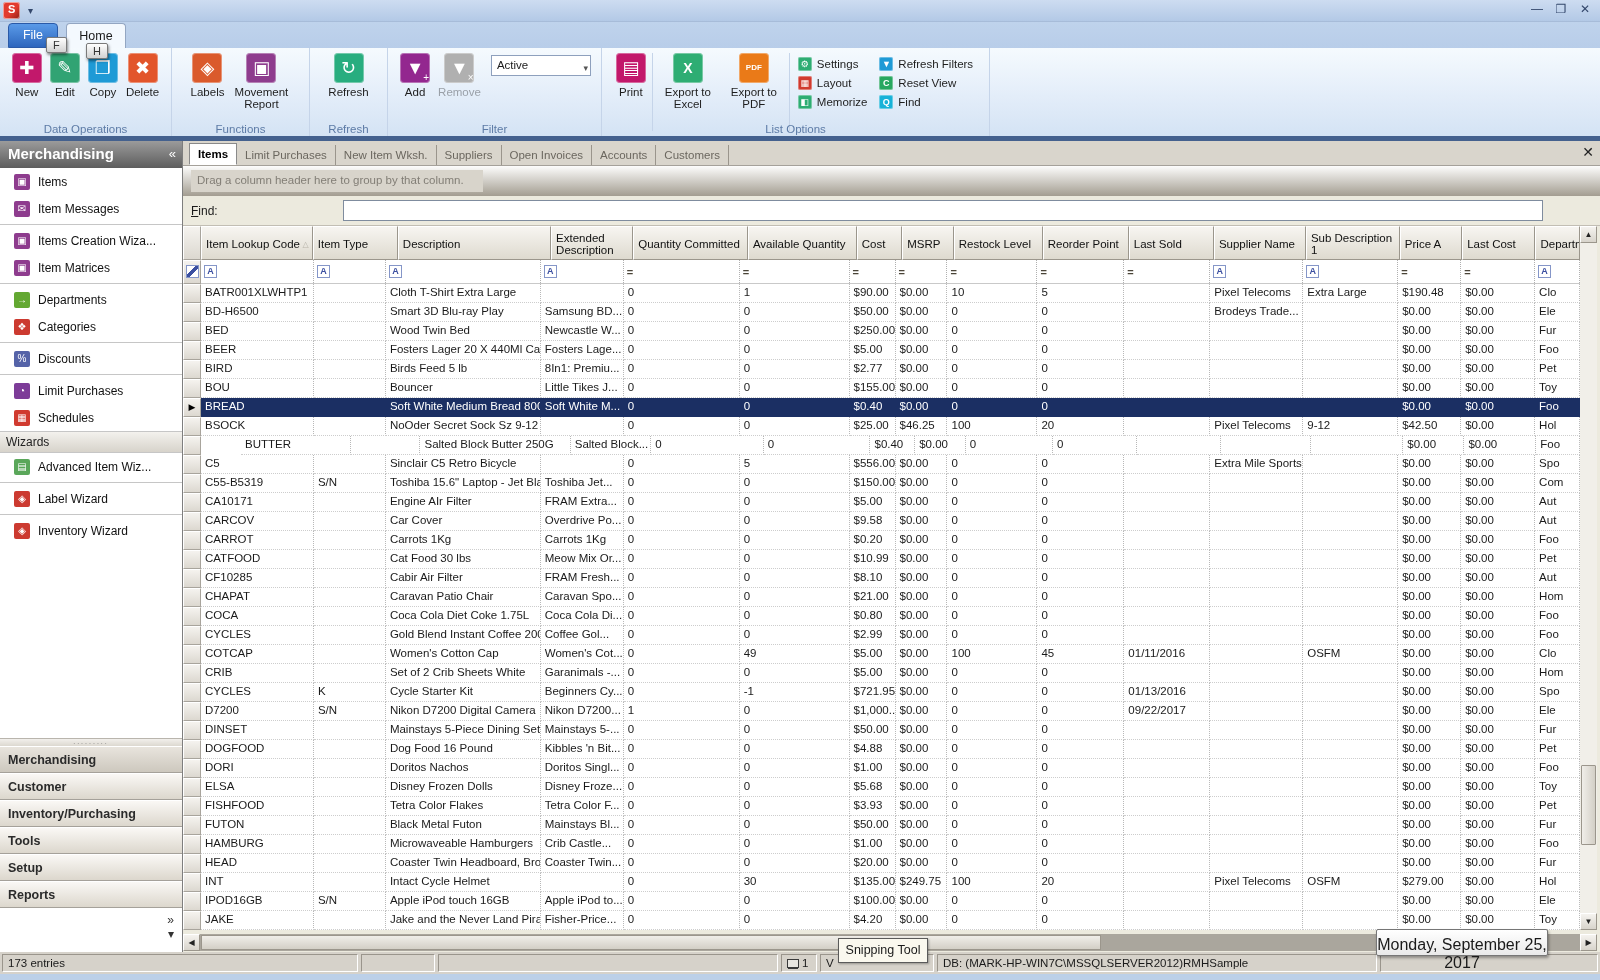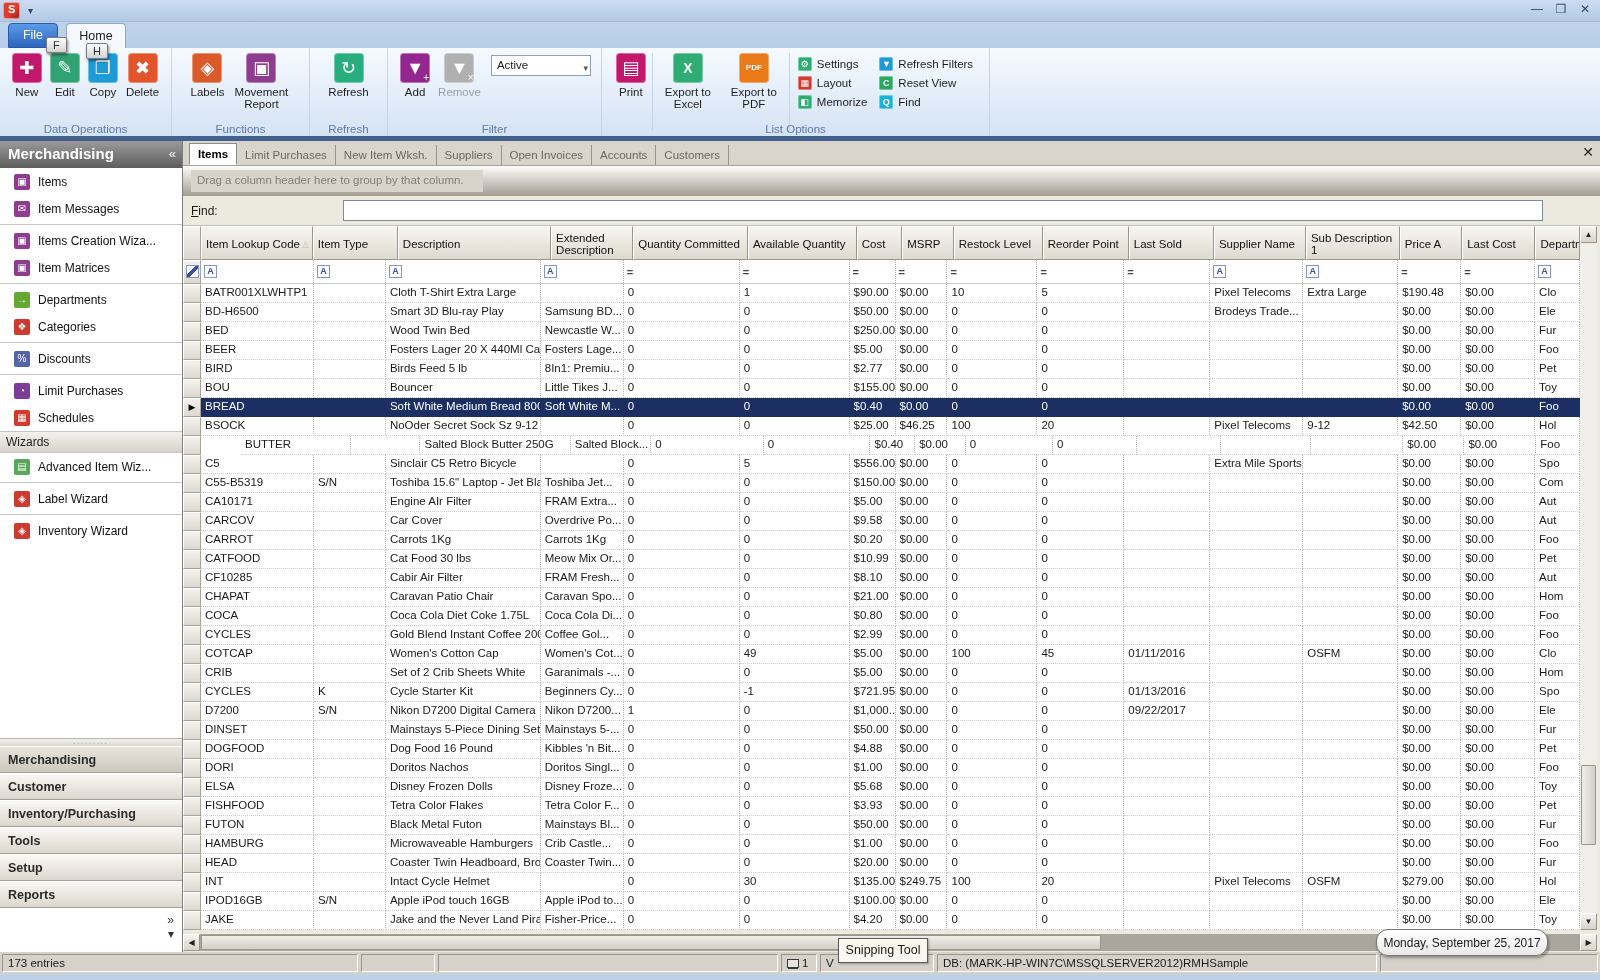--- a/index.html
+++ b/index.html
@@ -141,22 +141,22 @@
   #statusbar { left:0; top:952px; width:1600px; height:22px; background:#d6d2ca; display:flex; gap:3px;
     padding:2px 2px; }
   .seg { border:1px solid; border-color:#9a958c #ffffff #ffffff #9a958c; background:#d6d2ca;
     font-size:11.5px; padding:2px 0 0 5px; overflow:hidden; white-space:nowrap; }
   #pc-icon { display:inline-block; width:12px; height:9px; border:1px solid #3a3a3a; background:#e8e6e0;
     margin:1px 3px -1px 0; box-shadow:0 2px 0 -1px #3a3a3a; }
   #tip-snip { position:absolute; left:838px; top:938px; width:90px; height:25px; background:#faf8ee;
     border:1px solid #5a5a5a; font-size:12.5px; text-align:center; padding-top:4px; z-index:20;
     box-shadow:1px 1px 2px rgba(0,0,0,.3); }
   #tip-date { position:absolute; left:1376px; top:929px; width:172px; height:27px;
-    background:linear-gradient(#ffffff,#e9e9e9); border:1px solid #767676; border-radius:12px;
-    font-size:12px; text-align:center; padding-top:6px; z-index:20; box-shadow:1px 2px 3px rgba(0,0,0,.35); }
+    background:linear-gradient(#ffffff,#e9e9e9); border:1px solid #767676; border-radius:2px;
+    font-size:16px; text-align:center; padding-top:6px; z-index:20; box-shadow:1px 2px 3px rgba(0,0,0,.35); }
   #bottom-border { left:0; top:974px; width:1600px; height:6px; background:#bcd0e8; }
 </style>
 </head>
 <body>
 
 <div id="titlebar" class="abs">
   <div id="app-icon" class="abs"></div>
   <span class="abs qat-glyph" style="left:28px;top:5px;">▾</span>
   <span class="abs win-ctl" style="right:52px;">—</span>
   <span class="abs win-ctl" style="right:28px;">❐</span>

